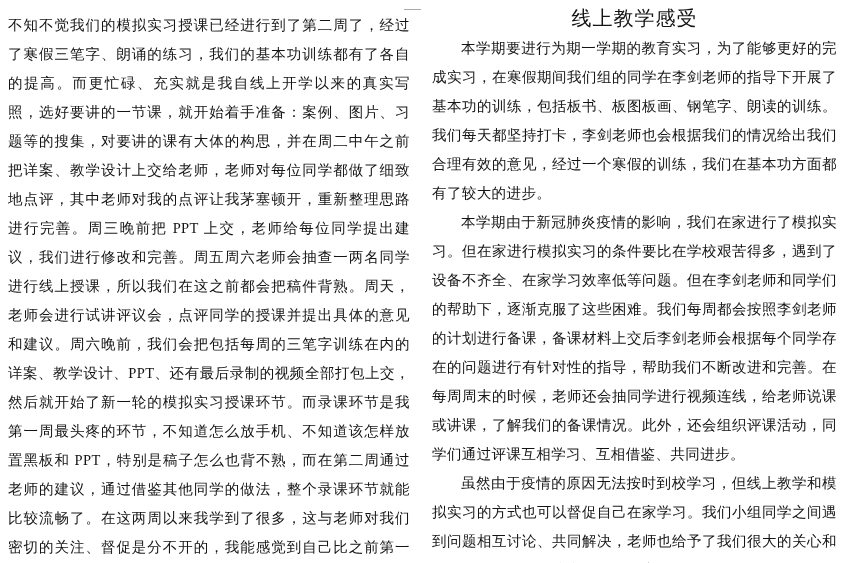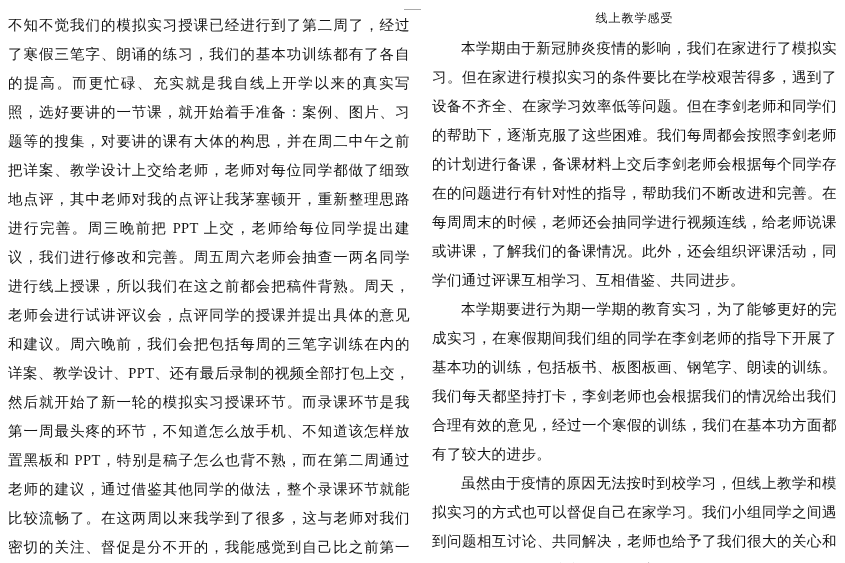--- a/index.html
+++ b/index.html
@@ -38,21 +38,21 @@
   }
   .col-left p,
   .col-right p {
     margin: 0;
   }
   .col-right p.indent {
     text-indent: 2em;
   }
   .doc-title {
     text-align: center;
-    font-size: 12px;
+    font-size: 20px;
     line-height: 28px;
     letter-spacing: 1px;
     margin: 0 0 2px 0;
     font-weight: 400;
   }
   .crop-mark {
     position: absolute;
     top: 9px;
     left: 404px;
     width: 17px;
@@ -66,19 +66,19 @@
 <div class="page-canvas">
   <div class="crop-mark"></div>
   <div class="columns">
 
     <div class="col col-left">
       <p>不知不觉我们的模拟实习授课已经进行到了第二周了，经过了寒假三笔字、朗诵的练习，我们的基本功训练都有了各自的提高。而更忙碌、充实就是我自线上开学以来的真实写照，选好要讲的一节课，就开始着手准备：案例、图片、习题等的搜集，对要讲的课有大体的构思，并在周二中午之前把详案、教学设计上交给老师，老师对每位同学都做了细致地点评，其中老师对我的点评让我茅塞顿开，重新整理思路进行完善。周三晚前把 PPT 上交，老师给每位同学提出建议，我们进行修改和完善。周五周六老师会抽查一两名同学进行线上授课，所以我们在这之前都会把稿件背熟。周天，老师会进行试讲评议会，点评同学的授课并提出具体的意见和建议。周六晚前，我们会把包括每周的三笔字训练在内的详案、教学设计、PPT、还有最后录制的视频全部打包上交，然后就开始了新一轮的模拟实习授课环节。而录课环节是我第一周最头疼的环节，不知道怎么放手机、不知道该怎样放置黑板和 PPT，特别是稿子怎么也背不熟，而在第二周通过老师的建议，通过借鉴其他同学的做法，整个录课环节就能比较流畅了。在这两周以来我学到了很多，这与老师对我们密切的关注、督促是分不开的，我能感觉到自己比之前第一次在教室讲台上讲课时进步很多，而自己也在不断地向老师、同学积极地学习中，相信跟紧老师的步伐，相信在老师与同学们的共同努力下，我们都能遇见更优秀的自己！</p>
     </div>
 
     <div class="col col-right">
       <h1 class="doc-title">线上教学感受</h1>
+      <p class="indent">本学期要进行为期一学期的教育实习，为了能够更好的完成实习，在寒假期间我们组的同学在李剑老师的指导下开展了基本功的训练，包括板书、板图板画、钢笔字、朗读的训练。我们每天都坚持打卡，李剑老师也会根据我们的情况给出我们合理有效的意见，经过一个寒假的训练，我们在基本功方面都有了较大的进步。</p>
       <p class="indent">本学期由于新冠肺炎疫情的影响，我们在家进行了模拟实习。但在家进行模拟实习的条件要比在学校艰苦得多，遇到了设备不齐全、在家学习效率低等问题。但在李剑老师和同学们的帮助下，逐渐克服了这些困难。我们每周都会按照李剑老师的计划进行备课，备课材料上交后李剑老师会根据每个同学存在的问题进行有针对性的指导，帮助我们不断改进和完善。在每周周末的时候，老师还会抽同学进行视频连线，给老师说课或讲课，了解我们的备课情况。此外，还会组织评课活动，同学们通过评课互相学习、互相借鉴、共同进步。</p>
-      <p class="indent">本学期要进行为期一学期的教育实习，为了能够更好的完成实习，在寒假期间我们组的同学在李剑老师的指导下开展了基本功的训练，包括板书、板图板画、钢笔字、朗读的训练。我们每天都坚持打卡，李剑老师也会根据我们的情况给出我们合理有效的意见，经过一个寒假的训练，我们在基本功方面都有了较大的进步。</p>
       <p class="indent">虽然由于疫情的原因无法按时到校学习，但线上教学和模拟实习的方式也可以督促自己在家学习。我们小组同学之间遇到问题相互讨论、共同解决，老师也给予了我们很大的关心和帮助，使我们的模拟实习有条不紊地进行，也使我们的教学能力得到了提高。最后，希望疫情可以早点结束，早日回到校园，见到亲爱的老师和同学们。</p>
     </div>
 
   </div>
 </div>
 
 </body></html>

